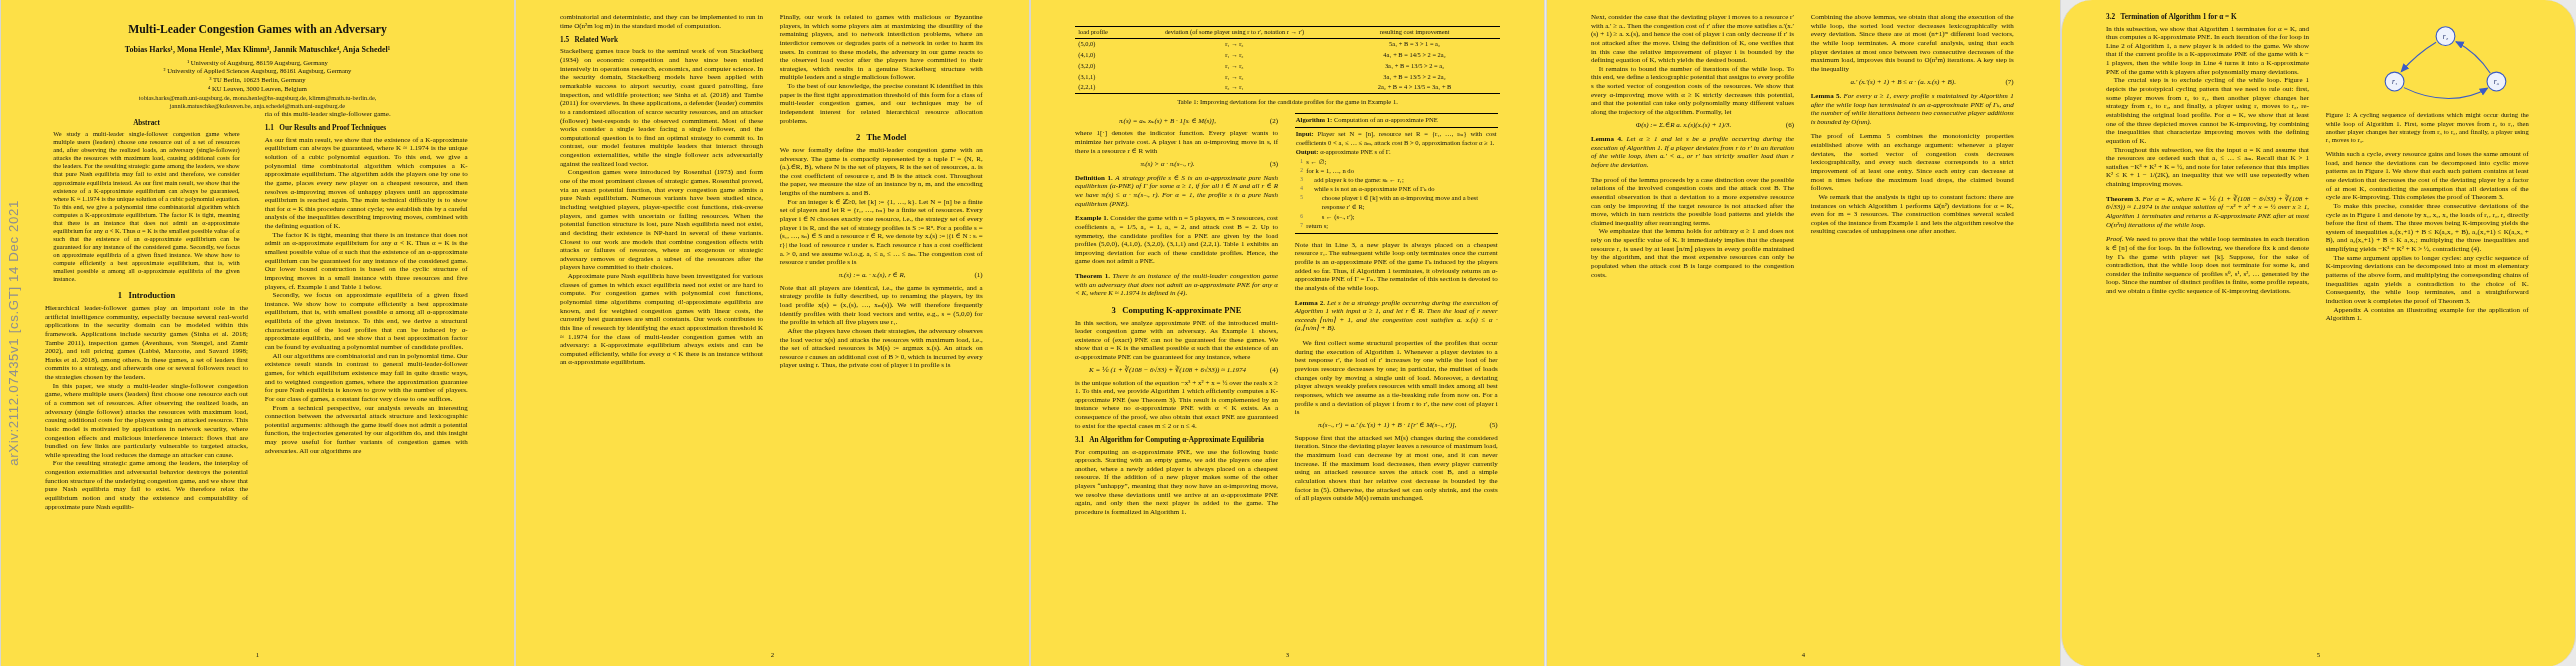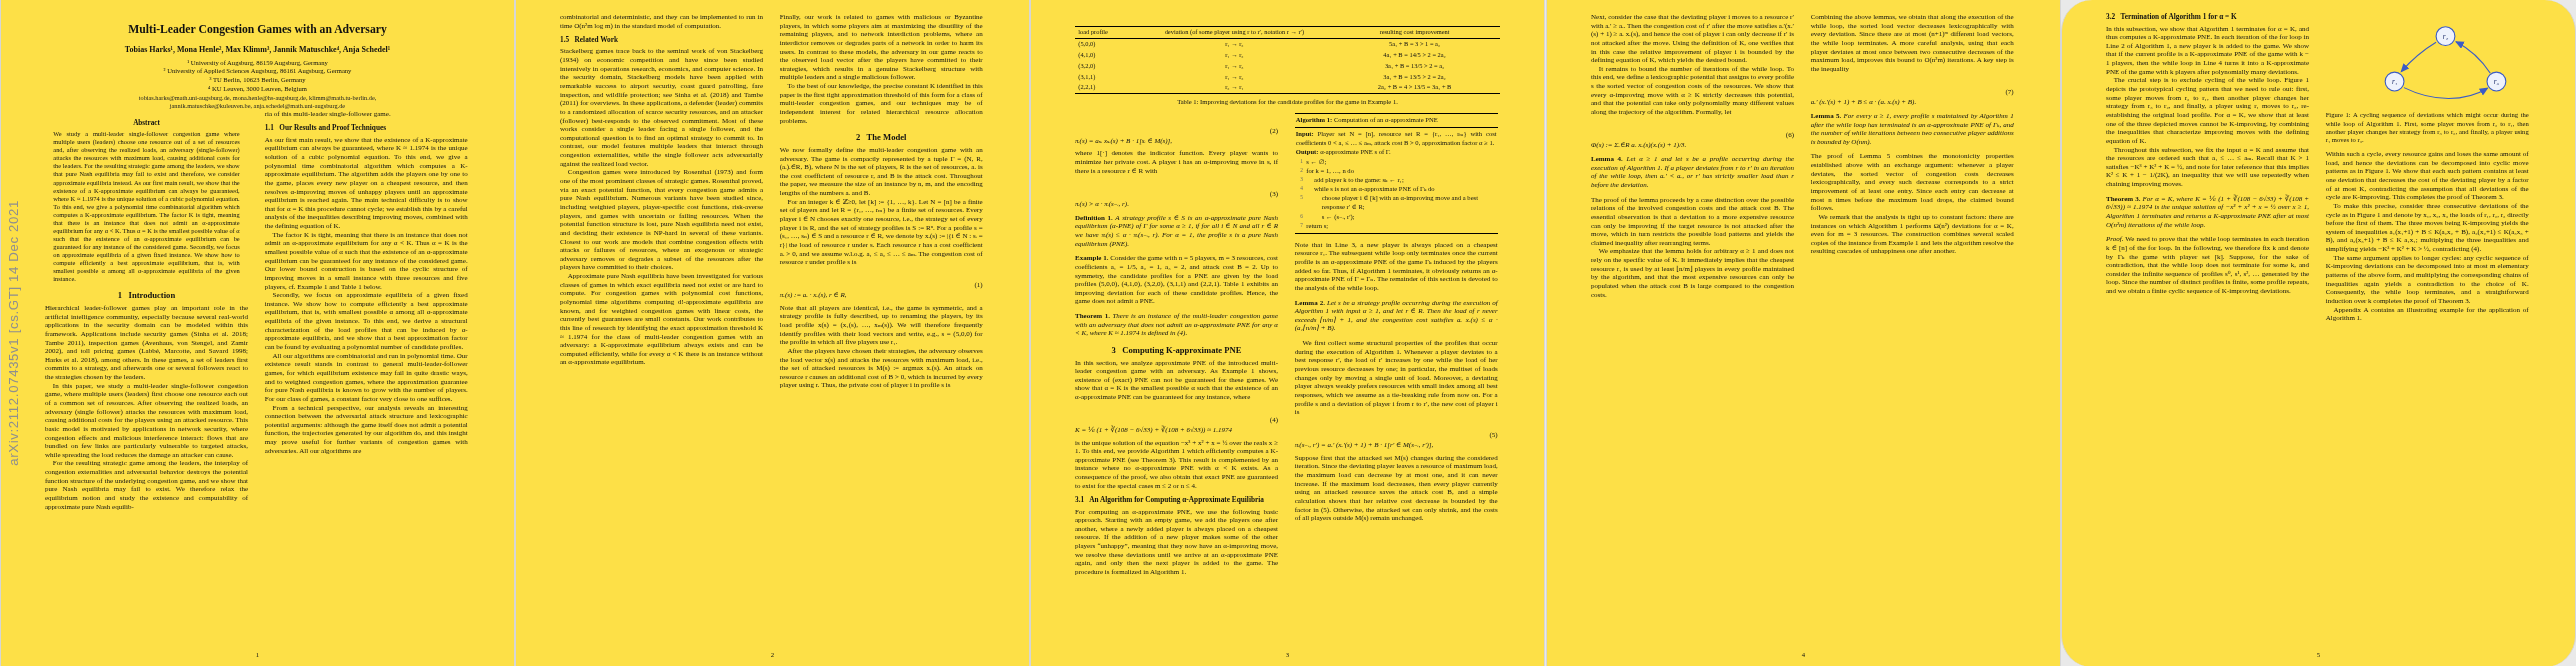--- a/index.html
+++ b/index.html
@@ -19,21 +19,21 @@
   .abs-text{font-size:6.4px;line-height:1.26;text-align:justify;padding:0 8.3px;}
   .sec-h{font-size:8.6px;font-weight:bold;text-align:center;margin:6.7px 0 3.9px;white-space:pre-wrap;}
   .subsec-h{font-size:7.3px;font-weight:bold;text-align:left;margin:5.6px 0 2.8px;white-space:pre-wrap;line-height:1.2;}
   .para{font-size:7px;line-height:1.235;text-align:justify;text-indent:7.8px;margin:0;}
   .para.noind{text-indent:0;}
   .blk{font-size:7px;line-height:1.235;text-align:justify;margin:6px 0;font-style:italic;}
   .blk .lbl{font-weight:bold;font-style:normal;}
   .prf{font-style:normal;}
   .prf .lbl{font-style:italic;font-weight:normal;}
   .eq{display:flex;align-items:center;margin:4.4px 0;font-size:7px;}
-  .eq .bd{flex:1;text-align:left;font-style:italic;margin-top:20px;}
+  .eq .bd{flex:1;text-align:center;font-style:italic;}
   .eq .no{width:18px;text-align:right;font-style:normal;}
   .tblwrap{padding:25.6px 44px 0;}
   .tbl{width:100%;border-collapse:collapse;font-size:6.4px;border-top:0.8px solid #000;border-bottom:0.8px solid #000;}
   .tbl tr.hdr td{border-bottom:0.4px solid #000;padding:1.7px 3.3px;}
   .tbl td{padding:1.4px 3.3px;line-height:1.25;}
   .tbl td.c1{width:58px;text-align:left;}
   .tbl td.c2{width:183px;text-align:center;}
   .tbl td.c3{text-align:center;}
   .tbl-caption{font-size:6.6px;text-align:center;margin:3.9px 11px 1.1px;}
   .alg{font-size:6.6px;border-top:0.8px solid #000;border-bottom:0.8px solid #000;margin-bottom:6.7px;}

